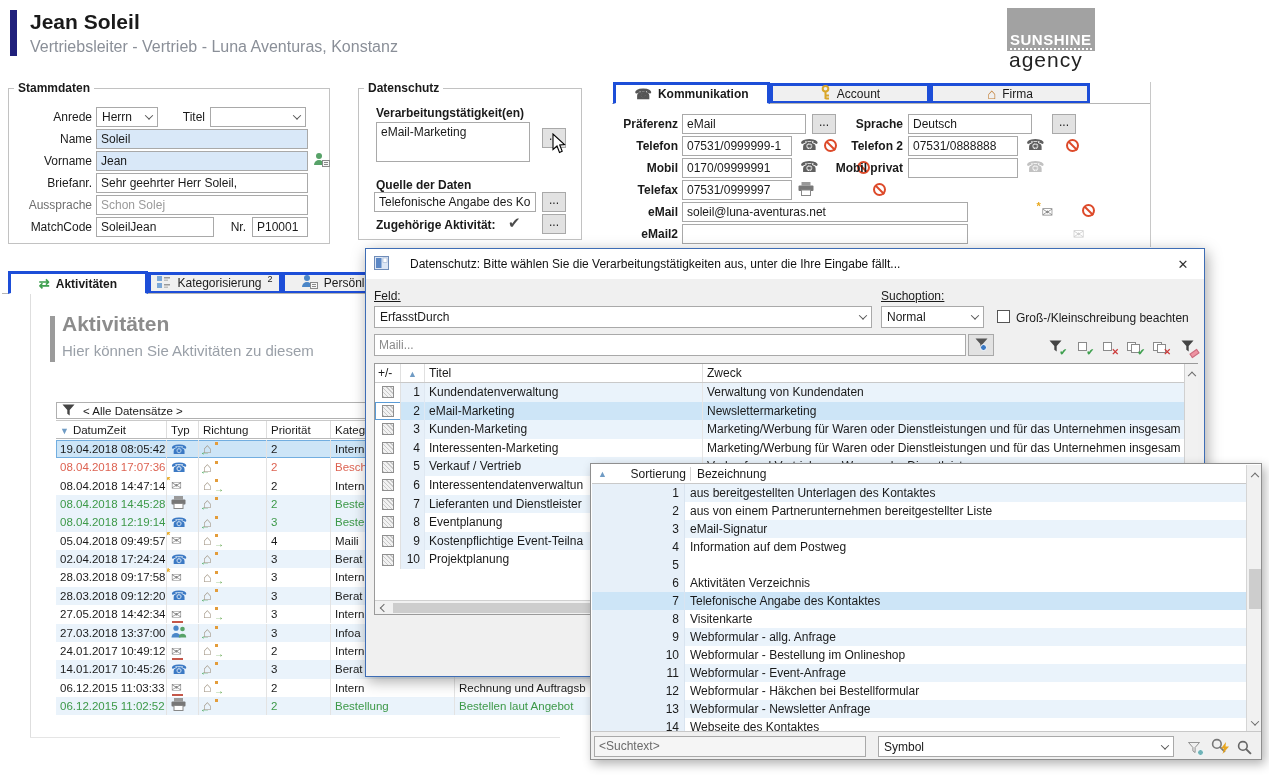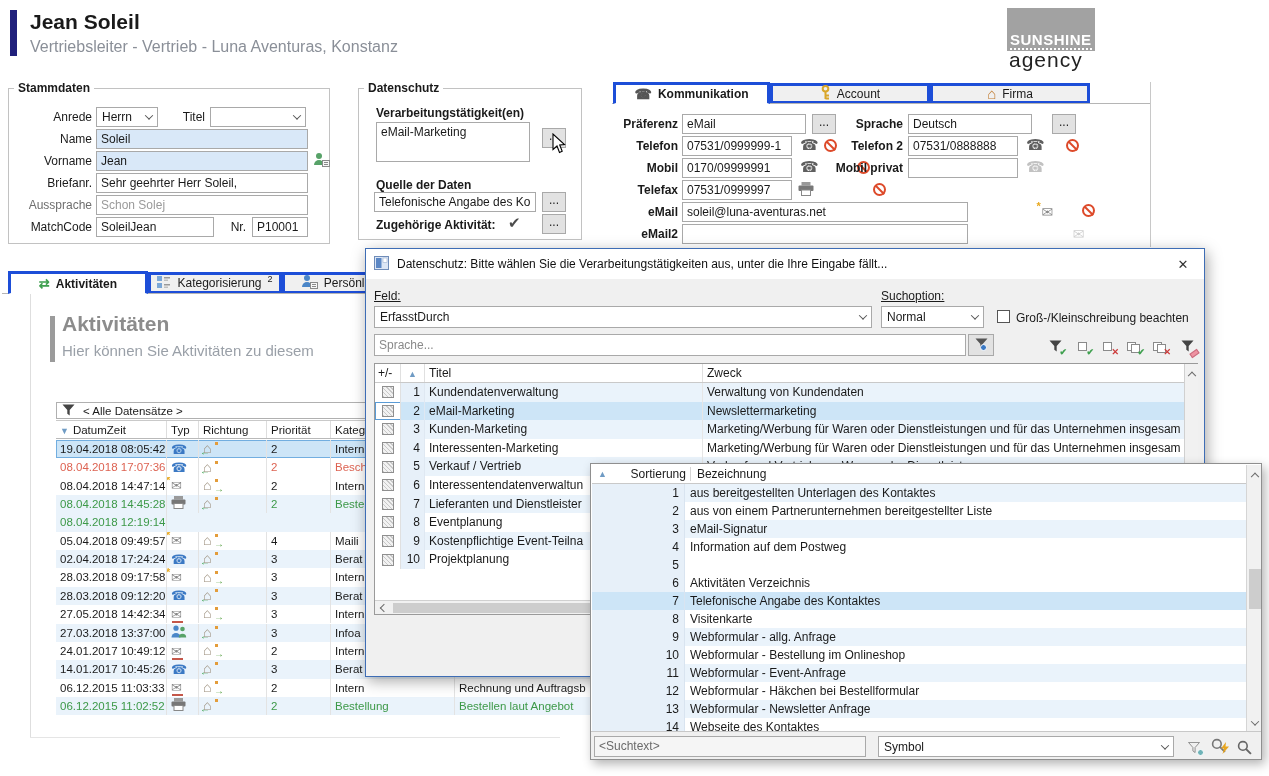--- a/index.html
+++ b/index.html
@@ -91,21 +91,21 @@
   
   .tbi{position:absolute;width:22px;height:20px;display:flex;align-items:center;justify-content:center;cursor:pointer}
   .tbi .ov{position:absolute;font-size:9px;font-weight:bold;right:-1px;bottom:-1px;font-style:normal}
   .mbox{display:inline-block;width:9px;height:9px;border:1px solid #8a8a8a;background:#fff}
   .mbox.b2{margin-left:-5px;margin-top:5px}
   .eraser{position:absolute;right:-1px;bottom:0;width:9px;height:5px;background:#ef93a2;border:1px solid #c96f80;transform:rotate(-35deg)}
   .bluedot{position:absolute;right:1px;bottom:1px;width:7px;height:7px;border-radius:50%;background:#3b79c4;border:1px solid #fff}
   
   #dlg{position:absolute;left:365px;top:248px;width:840px;height:429px;background:#f0f0f0;
       border:1px solid #3e6db5;box-shadow:2px 4px 14px rgba(0,0,0,.35);z-index:10}
-  #dlg .titlebar{position:absolute;left:0;top:0;width:100%;height:30px;background:#fff;display:flex;align-items:center;padding:0 8px;gap:8px}
+  #dlg .titlebar{position:absolute;left:0;top:0;width:100%;height:30px;background:#fff;display:flex;align-items:center;padding:0 8px;gap:21px}
   #dlg .title{font-size:12px;color:#111;white-space:nowrap;overflow:hidden}
   #dlg .close{margin-left:auto;width:26px;height:22px;display:flex;align-items:center;justify-content:center;font-size:13px;color:#333;cursor:pointer}
   #pop{position:absolute;left:590px;top:463px;width:672px;height:297px;background:#fff;
       border:1px solid #8f8f8f;box-shadow:3px 4px 10px rgba(0,0,0,.3);z-index:20;overflow:hidden}
   #pop .phdr{position:absolute;left:1px;top:1px;width:654px;height:19px;display:flex;align-items:center;
       font-size:12px;background:#fff;border-bottom:1px solid #c9c9c9}
   .logo-top{position:absolute;left:0;top:0;width:88px;height:43px;background:#a2a2a2}
   .logo-top span{position:absolute;left:3px;bottom:1px;color:#fff;font-weight:bold;font-size:15px;letter-spacing:.5px;border-bottom:2px dotted #fff}
   .logo-agency{position:absolute;left:2px;top:40px;font-size:21px;color:#222;letter-spacing:1px}
   .cb{position:absolute;width:13px;height:13px;border:1px solid #555;background:#fff;cursor:pointer}
@@ -341,21 +341,21 @@
         <span class="ic" style="width:68px">
           <span class="house">
             <i class="arr in">←</i>
             <i class="flag"></i>
           </span>
         </span>
         <span style="width:64px">2</span>
         <span style="width:124px">Beste</span>
         <span style="width:185px;border-right:none"></span>
       </div>
-      <div class="arow sh green" style="top: 513.4px; flex-direction: column;">
+      <div class="arow sh green" style="top: 513.4px;">
         <span style="width:111px">08.04.2018 12:19:14</span>
         <span class="ic" style="width:32px">
           <i class="g g-phone tico" style="color:#3b79c4;font-size:13px"></i>
         </span>
         <span class="ic" style="width:68px">
           <span class="house">
             <i class="arr in">←</i>
             <i class="flag"></i>
           </span>
         </span>
@@ -542,21 +542,21 @@
     <div class="combo" style="left:8px;top:57px;width:498px;height:22px">
         <span>ErfasstDurch</span>
         <i class="chev"></i>
       </div>
     <div class="combo" style="left:515px;top:57px;width:103px;height:22px">
         <span>Normal</span>
         <i class="chev"></i>
       </div>
     <span class="cb" style="left:631px;top:61px"></span>
     <div class="lbl" style="left:650px;top:62px">Groß-/Kleinschreibung beachten</div>
-    <div class="tb" style="left:8px;top:85px;width:592px;height:22px;line-height:20px;color:#8a8a8a;position:absolute">Sprache...</div>
+    <div class="tb" style="left:8px;top:85px;width:592px;height:22px;line-height:20px;color:#8a8a8a;position:absolute">Maili...</div>
     <div class="dots" style="left:602px;top:85px;width:26px;height:22px;display:flex;align-items:center;justify-content:center">
       <span class="tico"><svg width="13" height="12" viewBox="0 0 13 12">
             <path d="M0.5,0.5 h12 l-4.8,5.5 v5.5 l-2.4,-1.8 v-3.7 z" fill="#555"></path>
           </svg><i class="bluedot"></i></span>
     </div>
     <span class="tbi" style="left:678px;top:87px">
         <svg width="13" height="12" viewBox="0 0 13 12">
           <path d="M0.5,0.5 h12 l-4.8,5.5 v5.5 l-2.4,-1.8 v-3.7 z" fill="#444"></path>
         </svg>
         <i class="g g-check ov" style="color:#3fa04f"></i>

